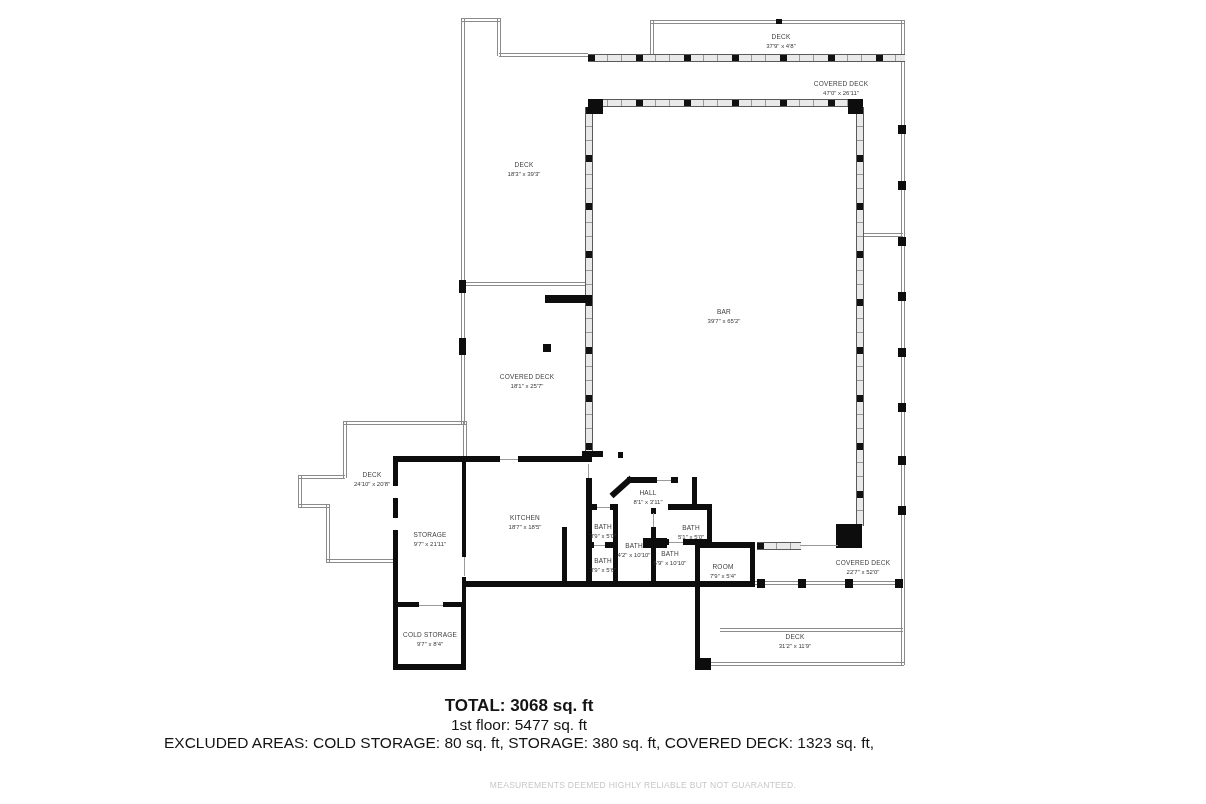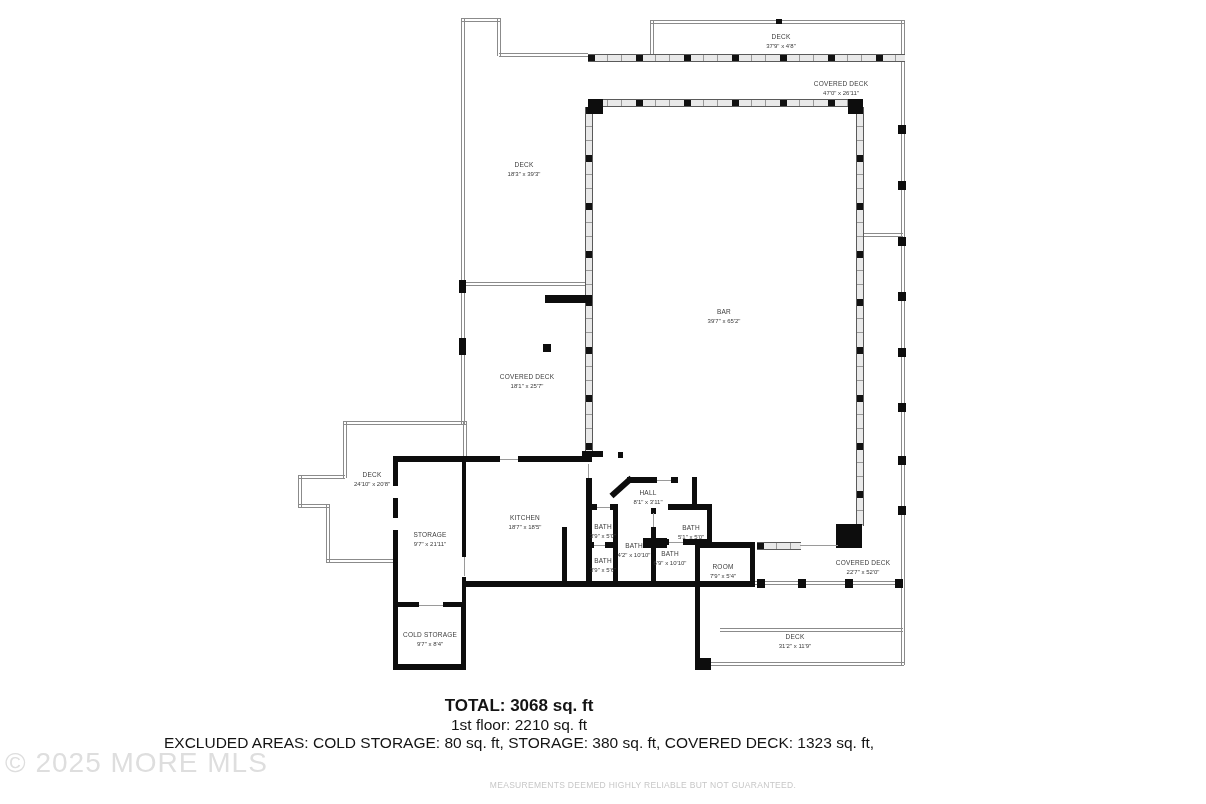--- a/index.html
+++ b/index.html
@@ -213,20 +213,19 @@
     <span class="rn">DECK</span>
     <span class="rd">31'2" x 11'9"</span>
     </div>
   <div class="room" style="left:430px;top:639px">
     <span class="rn">COLD STORAGE</span>
     <span class="rd">9'7" x 8'4"</span>
     </div>
 
   <div class="footer">
     <div class="total">TOTAL: 3068 sq. ft</div>
-    <div class="line">1st floor: 2210 sq. ft</div>
+    <div class="line">1st floor: 5477 sq. ft</div>
     <div class="line">EXCLUDED AREAS: COLD STORAGE: 80 sq. ft, STORAGE: 380 sq. ft, COVERED DECK: 1323 sq. ft,</div>
   </div>
 
-  <div class="watermark">© 2025 MORE MLS</div>
   <div class="disclaimer">MEASUREMENTS DEEMED HIGHLY RELIABLE BUT NOT GUARANTEED.</div>
 
 </div>
 
 </body></html>

